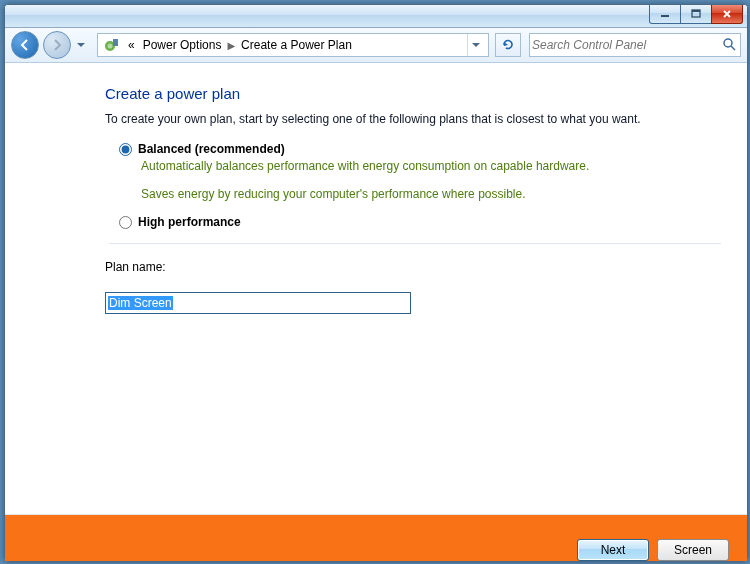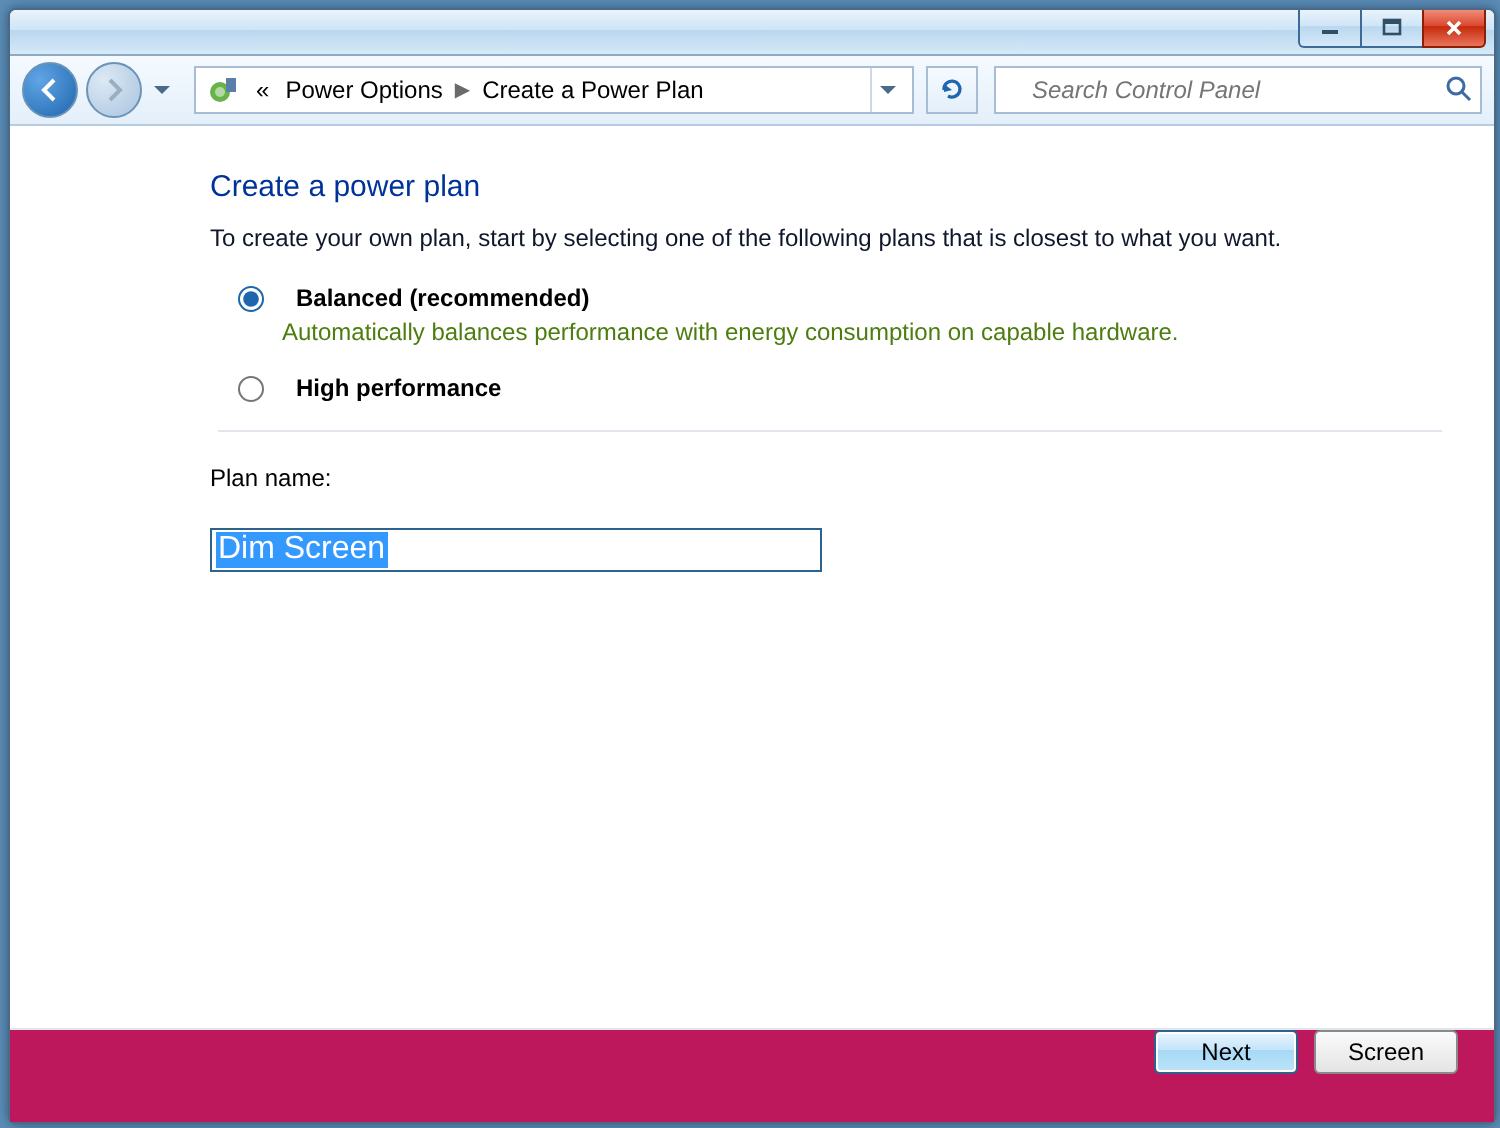--- a/index.html
+++ b/index.html
@@ -18,39 +18,39 @@
   .navbtn.fwd{background:radial-gradient(circle at 30% 30%,#dce9f5,#aac4de);color:#6a88a3;}
   .navdrop{width:12px;height:20px;display:flex;align-items:center;justify-content:center;color:#4a6a8a;}
   .navdrop svg{display:block;}
   .cp-icon{width:20px;height:20px;display:flex;align-items:center;justify-content:center;}
   .cp-icon svg{display:block;}
   .addressbar{flex:1;height:22px;border:1px solid #a7bdd3;background:#fff;display:flex;align-items:center;padding:0 4px;gap:4px;margin-left:6px;}
   .addressbar .crumb{color:#000;padding:1px 2px;}
   .addressbar .chev{color:#6a6a6a;font-size:10px;}
   .addr-drop{width:16px;height:22px;border-left:1px solid #cfd9e4;display:flex;align-items:center;justify-content:center;color:#4a6a8a;}
   .refresh{width:24px;height:22px;border:1px solid #a7bdd3;background:linear-gradient(#f5faff,#e4effa);display:flex;align-items:center;justify-content:center;color:#1e66ad;font-weight:bold;margin-left:2px;}
-  .searchbox{width:210px;height:22px;border:1px solid #a7bdd3;background:#fff;display:flex;align-items:center;padding:0 16px;margin-left:4px;position:relative;}
+  .searchbox{width:210px;height:22px;border:1px solid #a7bdd3;background:#fff;display:flex;align-items:center;padding:0 0;margin-left:4px;position:relative;}
   .searchbox input{border:none;outline:none;width:100%;font-style:italic;color:#777;font-family:inherit;font-size:12px;background:transparent;}
   .searchbox .sicon{color:#3d6aa0;position:absolute;right:4px;}
   
   .content{flex:1;padding:22px 22px 0 100px;overflow:hidden;}
   h1{font-size:15px;font-weight:normal;color:#003399;margin:0 0 10px;}
   .intro{margin:0 0 16px;color:#0f172a;}
   .option{margin:0 0 14px 14px;}
-  .opt-head{display:flex;align-items:center;gap:16px;}
+  .opt-head{display:flex;align-items:center;gap:6px;}
   .opt-head input[type=radio]{margin:0;accent-color:#1e66ad;}
   .opt-head label{font-weight:bold;color:#000;}
   .opt-desc{margin:3px 0 0 22px;color:#4d7c0f;}
   hr.sep{border:none;border-top:1px solid #e0e6ec;margin:6px 4px 16px;}
   .planlabel{margin:0 0 18px;}
   
   .fake-input{width:300px;height:18px;border:1px solid #2c628b;background:#fff;padding:1px 2px;display:flex;align-items:center;}
-  .fake-input span{background:#3399ff;color:#fff;padding:0 1px;font-size:16px;}
+  .fake-input span{background:#3399ff;color:#fff;padding:0 1px;font-size:12px;}
   
-  .footer{height:46px;border-top:1px solid #dfe6ec;background:#be185d;display:flex;align-items:flex-start;justify-content:flex-end;padding:0 18px;gap:8px;}
+  .footer{height:46px;border-top:1px solid #dfe6ec;background:#f97316;display:flex;align-items:flex-end;justify-content:flex-end;padding:0 18px;gap:8px;}
   .btn{min-width:72px;height:22px;border:1px solid #8a8a8a;border-radius:3px;background:linear-gradient(#fafafa,#e4e4e4);font-family:inherit;font-size:12px;display:flex;align-items:center;justify-content:center;}
   .btn.primary{border:1px solid #2c628b;background:linear-gradient(#eaf6fd,#c3e4fb 45%,#a7d9f5 46%,#bce4fa);box-shadow:inset 0 0 0 1px #fff;}
 </style>
 </head>
 <body>
 
 <div class="window">
 
   <div class="titlebar">
     <div class="winbtns">
@@ -134,20 +134,21 @@
 
     <div class="option">
       <div class="opt-head">
         <input type="radio" name="plan" checked="" style="">
         <label>Balanced (recommended)</label>
       </div>
       <div class="opt-desc">Automatically balances performance with energy consumption on capable hardware.</div>
     </div>
 
     <div class="option">
+      <div class="opt-desc">Saves energy by reducing your computer's performance where possible.</div>
     </div>
 
     <div class="option">
       <div class="opt-head">
         <input type="radio" name="plan" style="">
         <label>High performance</label>
       </div>
     </div>
 
     <hr class="sep">

